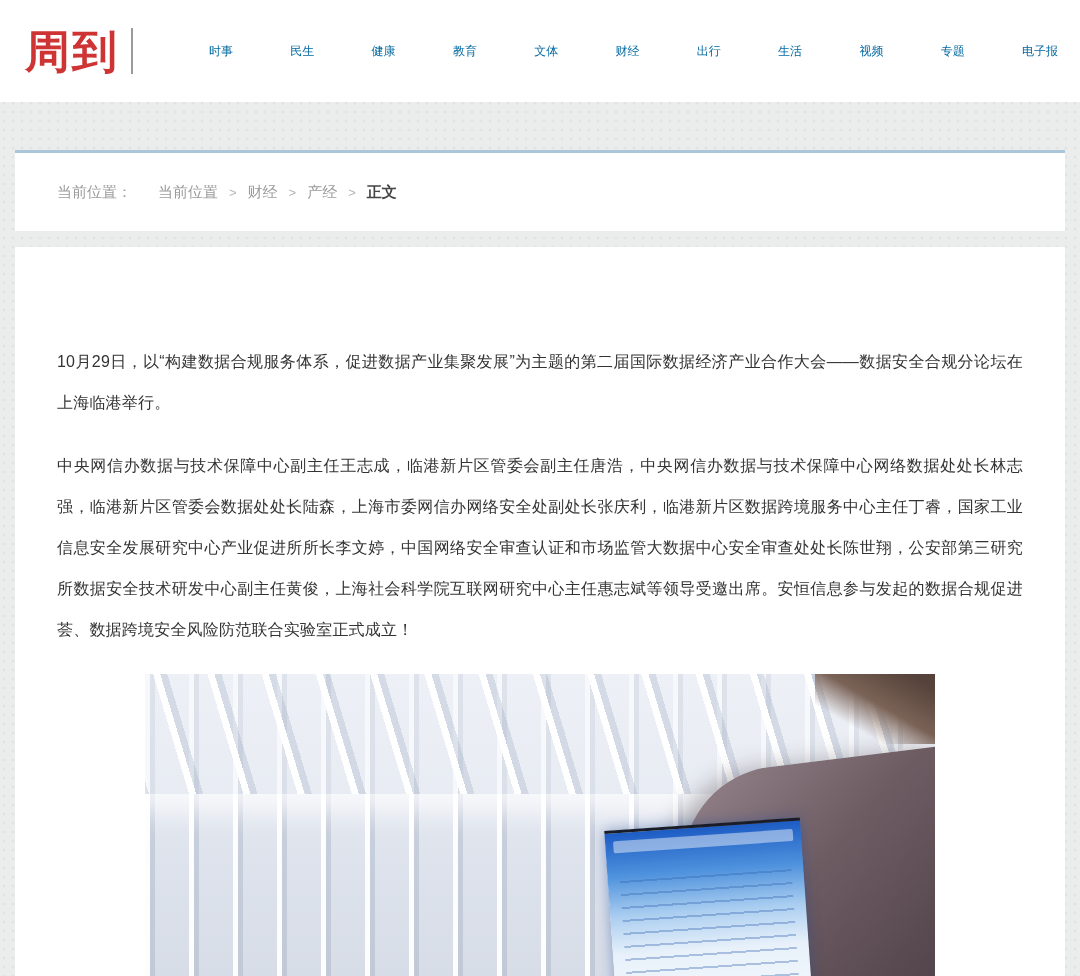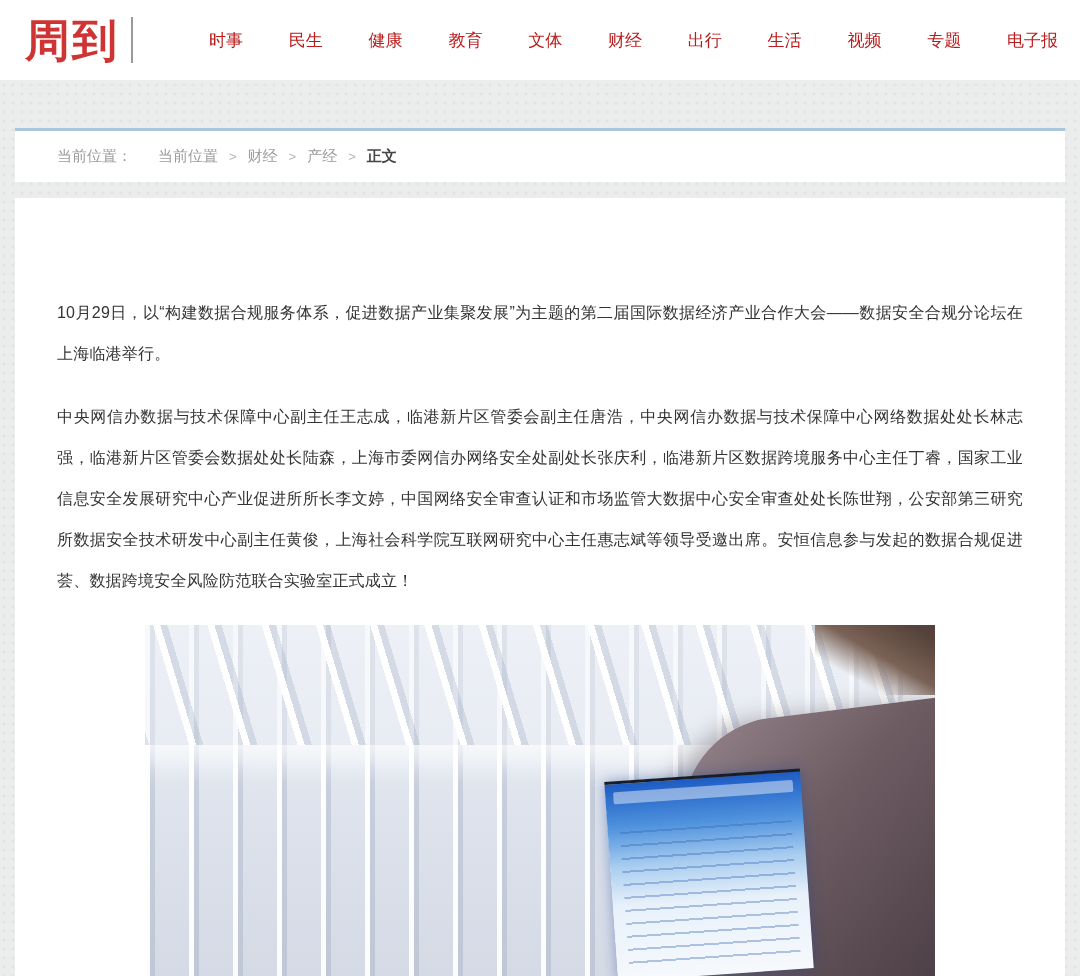--- a/index.html
+++ b/index.html
@@ -6,32 +6,32 @@
   html,body { width:1080px; }
   body {
     height:976px; overflow:hidden; position:relative;
     font-family:"Liberation Sans","DejaVu Sans",sans-serif;
     background-color:#ebecec;
     background-image: radial-gradient(circle at 4px 4px, #e1e2e2 1.3px, transparent 1.7px);
     background-size:9px 9px;
   }
   
   .header {
-    height:80px; background:#ffffff; display:flex; align-items:center;
+    height:102px; background:#ffffff; display:flex; align-items:center;
     padding:0 22px 0 25px; position:relative; z-index:2;
   }
   .logo { font-size:45px; font-weight:700; color:#ce3433; letter-spacing:2px; line-height:1; cursor:pointer; }
   .logo-divider { width:2px; height:46px; background:#9a9a9a; margin:0 14px 0 12px; }
   .site-name { font-size:19px; color:#3c3c3c; font-weight:600; letter-spacing:5px; line-height:1.5; white-space:nowrap; }
   .nav { display:flex; justify-content:space-between; align-items:center; flex:1; margin-left:62px; }
-  .nav a { font-size:17px; color:#b91c1c; text-decoration:none; white-space:nowrap; cursor:pointer; }
+  .nav a { font-size:12px; color:#0369a1; text-decoration:none; white-space:nowrap; cursor:pointer; }
   
   .band { height:48px; }
   .card { background:#fff; margin:0 15px; }
-  .crumb-card { border-top:3px solid #a9c6da; height:54px; display:flex; align-items:center; padding-left:42px; }
+  .crumb-card { border-top:3px solid #a9c6da; height:81px; display:flex; align-items:center; padding-left:42px; }
   .crumb { font-size:15px; color:#9b9b9b; display:flex; align-items:center; }
   .crumb-label { margin-right:26px; }
   .crumb a { color:#9b9b9b; text-decoration:none; cursor:pointer; }
   .crumb .sep { margin:0 11px; color:#b5b5b5; font-size:13px; }
   .crumb .current { color:#454545; font-weight:700; }
   .gap { height:16px; }
   .article-card { padding:60px 42px 0 42px; min-height:720px; }
   
   .title { font-size:29px; font-weight:500; color:#3b4a5c; line-height:1.5; letter-spacing:0.5px; }
   .meta { display:flex; align-items:center; margin-top:30px; color:#9aa0a6; font-size:16px; }

